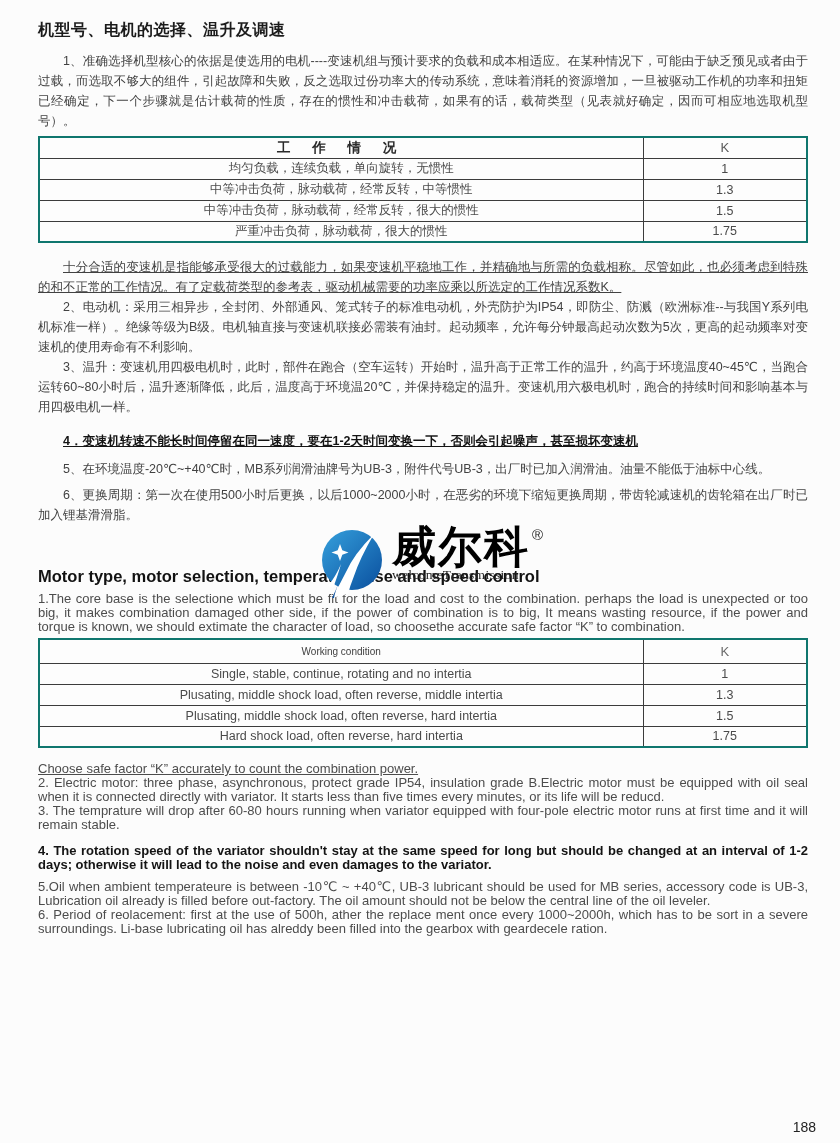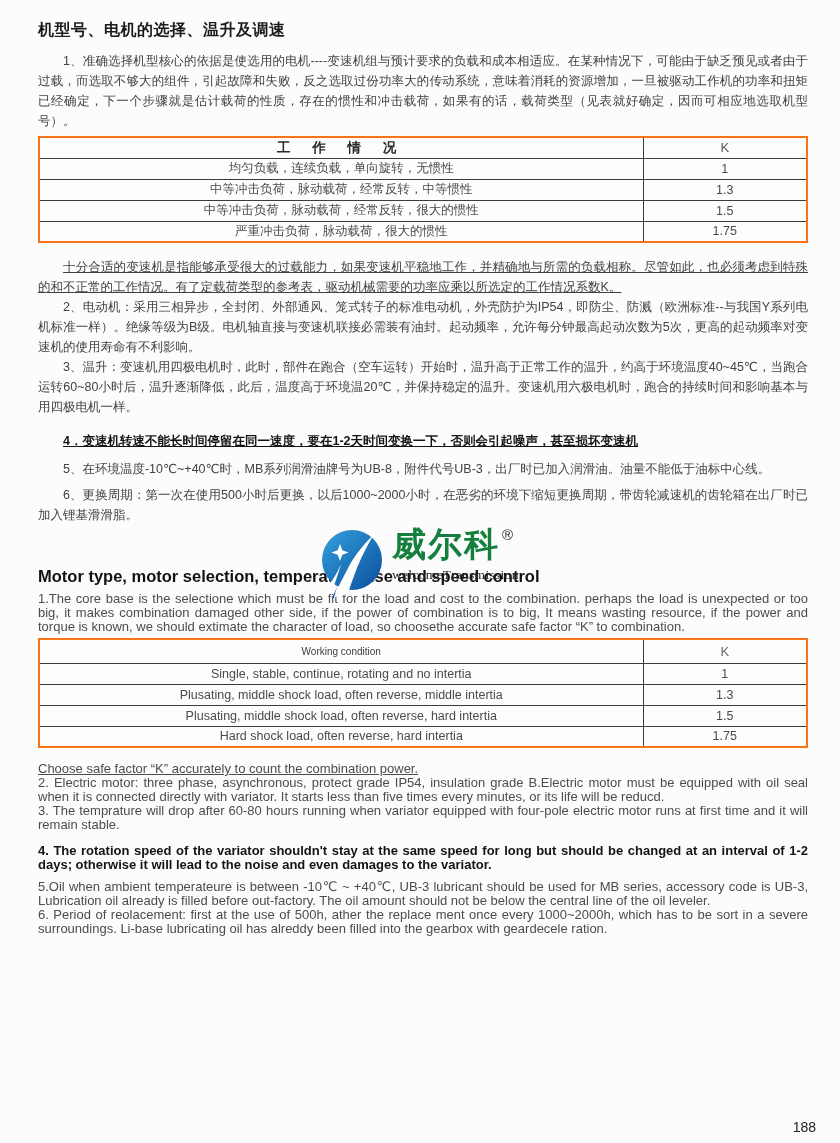--- a/index.html
+++ b/index.html
@@ -45,21 +45,21 @@
   }
   table.tbl th, table.tbl td {
     border: 1.5px solid #3c3c3c;
     text-align: center;
     vertical-align: middle;
     height: 21px;
     font-size: 12.5px;
     color: #4a4a4a;
     padding: 0 4px;
   }
-  table.tbl { border: 2px solid #f97316; }
+  table.tbl { border: 2px solid #0f766e; }
   .col-k { width: 164px; }
   .cn-tbl { margin-top: 5px; }
   .cn-tbl th.cond { letter-spacing: 9px; font-size: 13.5px; font-weight: bold; color: #2a2a2a; }
   .cn-tbl th.kcol { font-weight: normal; color: #5a5a5a; font-size: 13px; }
   .cn-tbl td { color: #3c3c3c; }
   .en-tbl { margin-top: 4px; }
   .en-tbl th.cond { font-size: 10px; font-weight: normal; color: #404040; height: 24px; }
   .en-tbl th.kcol { font-weight: normal; color: #6a6a6a; font-size: 13px; }
   .en-tbl td { height: 22px; color: #555; }
   .mt14 { margin-top: 14px; text-decoration: underline; }
@@ -71,26 +71,25 @@
     position: absolute;
     left: 318px;
     top: 528px;
     display: flex;
     align-items: flex-start;
     z-index: 2;
   }
   .logo-text { margin-left: 6px; }
   .logo-name-row { display: flex; align-items: flex-start; }
   .logo-name {
-    font-size: 34px;
-    font-weight: bold;
-    color: #15803d;
+    font-size: 44px;
+    font-weight: bold;
+    color: #000000;
     line-height: 38px;
     letter-spacing: 2px;
-    font-family: Liberation Mono, monospace;
   }
   .logo-reg {
     font-size: 15px;
     color: #2a2a2a;
     line-height: 14px;
     margin-left: 2px;
   }
   .logo-sub {
     font-family: "Liberation Serif", "DejaVu Serif", serif;
     font-size: 13.5px;
@@ -153,21 +152,21 @@
         <td>严重冲击负荷，脉动载荷，很大的惯性</td>
         <td class="col-k">1.75</td>
       </tr>
     </tbody>
   </table>
 
   <p class="cn mt14">十分合适的变速机是指能够承受很大的过载能力，如果变速机平稳地工作，并精确地与所需的负载相称。尽管如此，也必须考虑到特殊的和不正常的工作情况。有了定载荷类型的参考表，驱动机械需要的功率应乘以所选定的工作情况系数K。</p>
   <p class="cn">2、电动机：采用三相异步，全封闭、外部通风、笼式转子的标准电动机，外壳防护为IP54，即防尘、防溅（欧洲标准--与我国Y系列电机标准一样）。绝缘等级为B级。电机轴直接与变速机联接必需装有油封。起动频率，允许每分钟最高起动次数为5次，更高的起动频率对变速机的使用寿命有不利影响。</p>
   <p class="cn">3、温升：变速机用四极电机时，此时，部件在跑合（空车运转）开始时，温升高于正常工作的温升，约高于环境温度40~45℃，当跑合运转60~80小时后，温升逐渐降低，此后，温度高于环境温20℃，并保持稳定的温升。变速机用六极电机时，跑合的持续时间和影响基本与用四极电机一样。</p>
   <p class="cn bold mt14">4．变速机转速不能长时间停留在同一速度，要在1-2天时间变换一下，否则会引起噪声，甚至损坏变速机</p>
-  <p class="cn mt8">5、在环境温度-10℃~+40℃时，MB系列润滑油牌号为UB-8，附件代号UB-3，出厂时已加入润滑油。油量不能低于油标中心线。</p>
+  <p class="cn mt8">5、在环境温度-20℃~+40℃时，MB系列润滑油牌号为UB-3，附件代号UB-3，出厂时已加入润滑油。油量不能低于油标中心线。</p>
   <p class="cn mt6">6、更换周期：第一次在使用500小时后更换，以后1000~2000小时，在恶劣的环境下缩短更换周期，带齿轮减速机的齿轮箱在出厂时已加入锂基滑滑脂。</p>
 
   <div class="logo">
     <span>
       <svg width="68" height="72" viewBox="0 0 68 72">
         <defs>
           <linearGradient id="lg" x1="0" y1="0" x2="1" y2="1">
             <stop offset="0" stop-color="#35a0dc"></stop>
             <stop offset="1" stop-color="#0a4f9e"></stop>
           </linearGradient>

